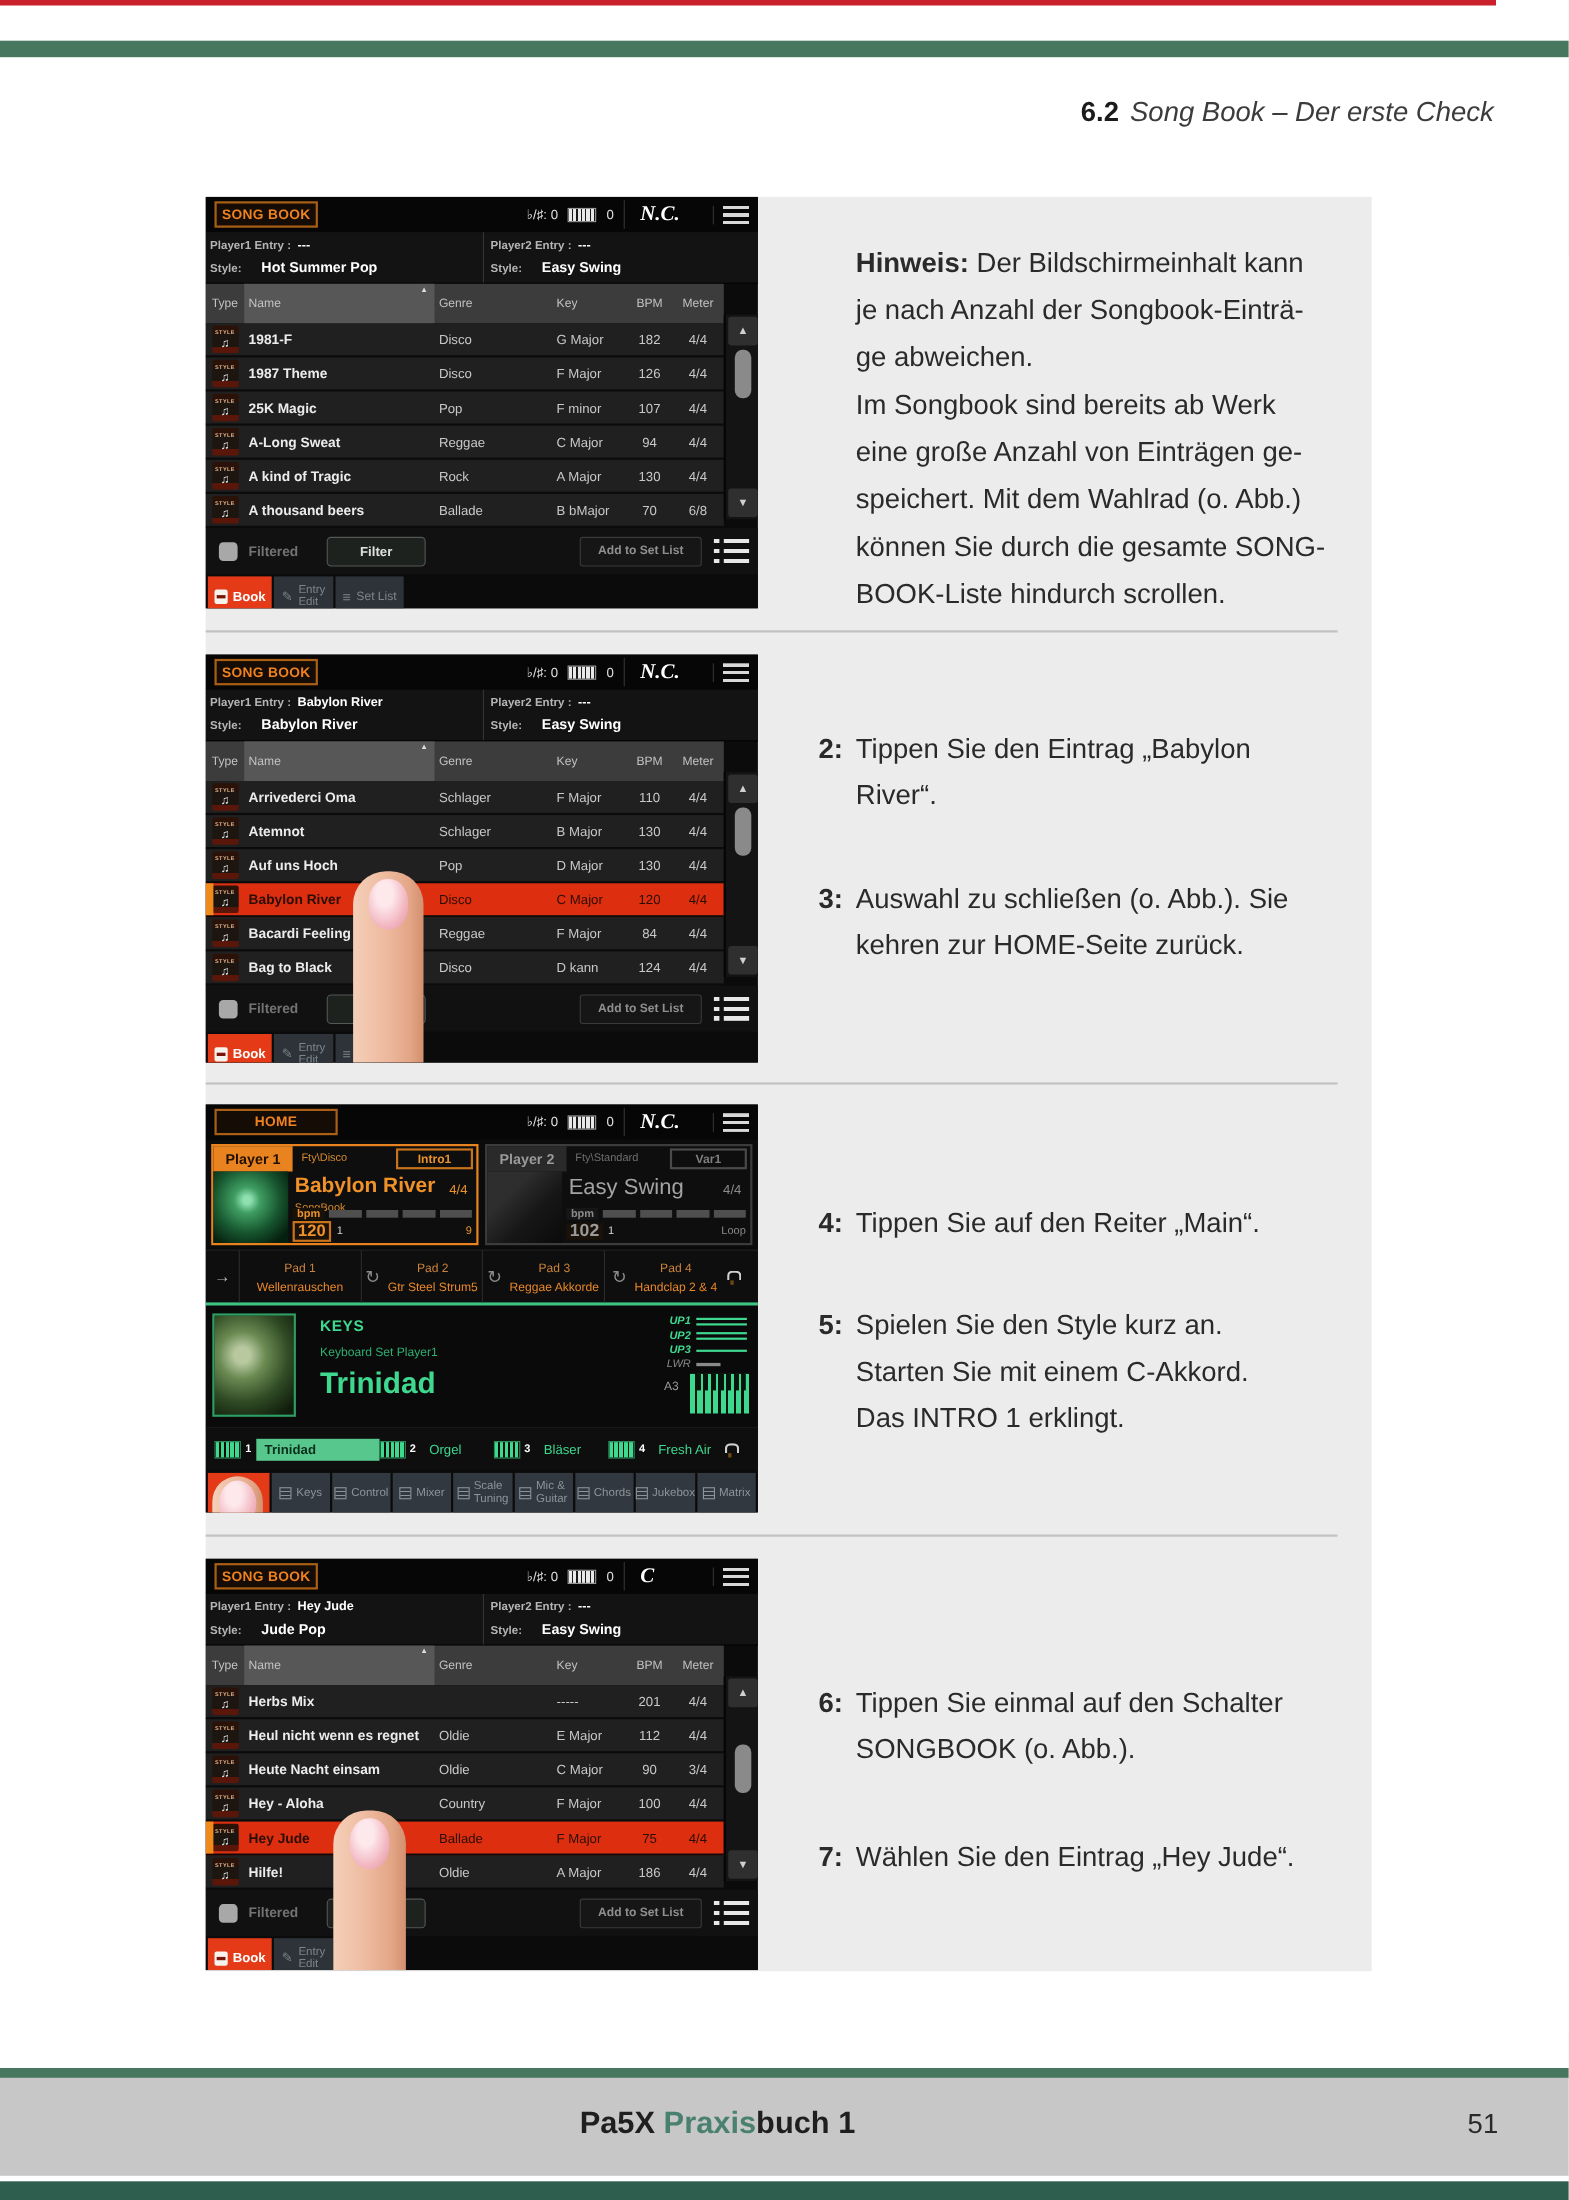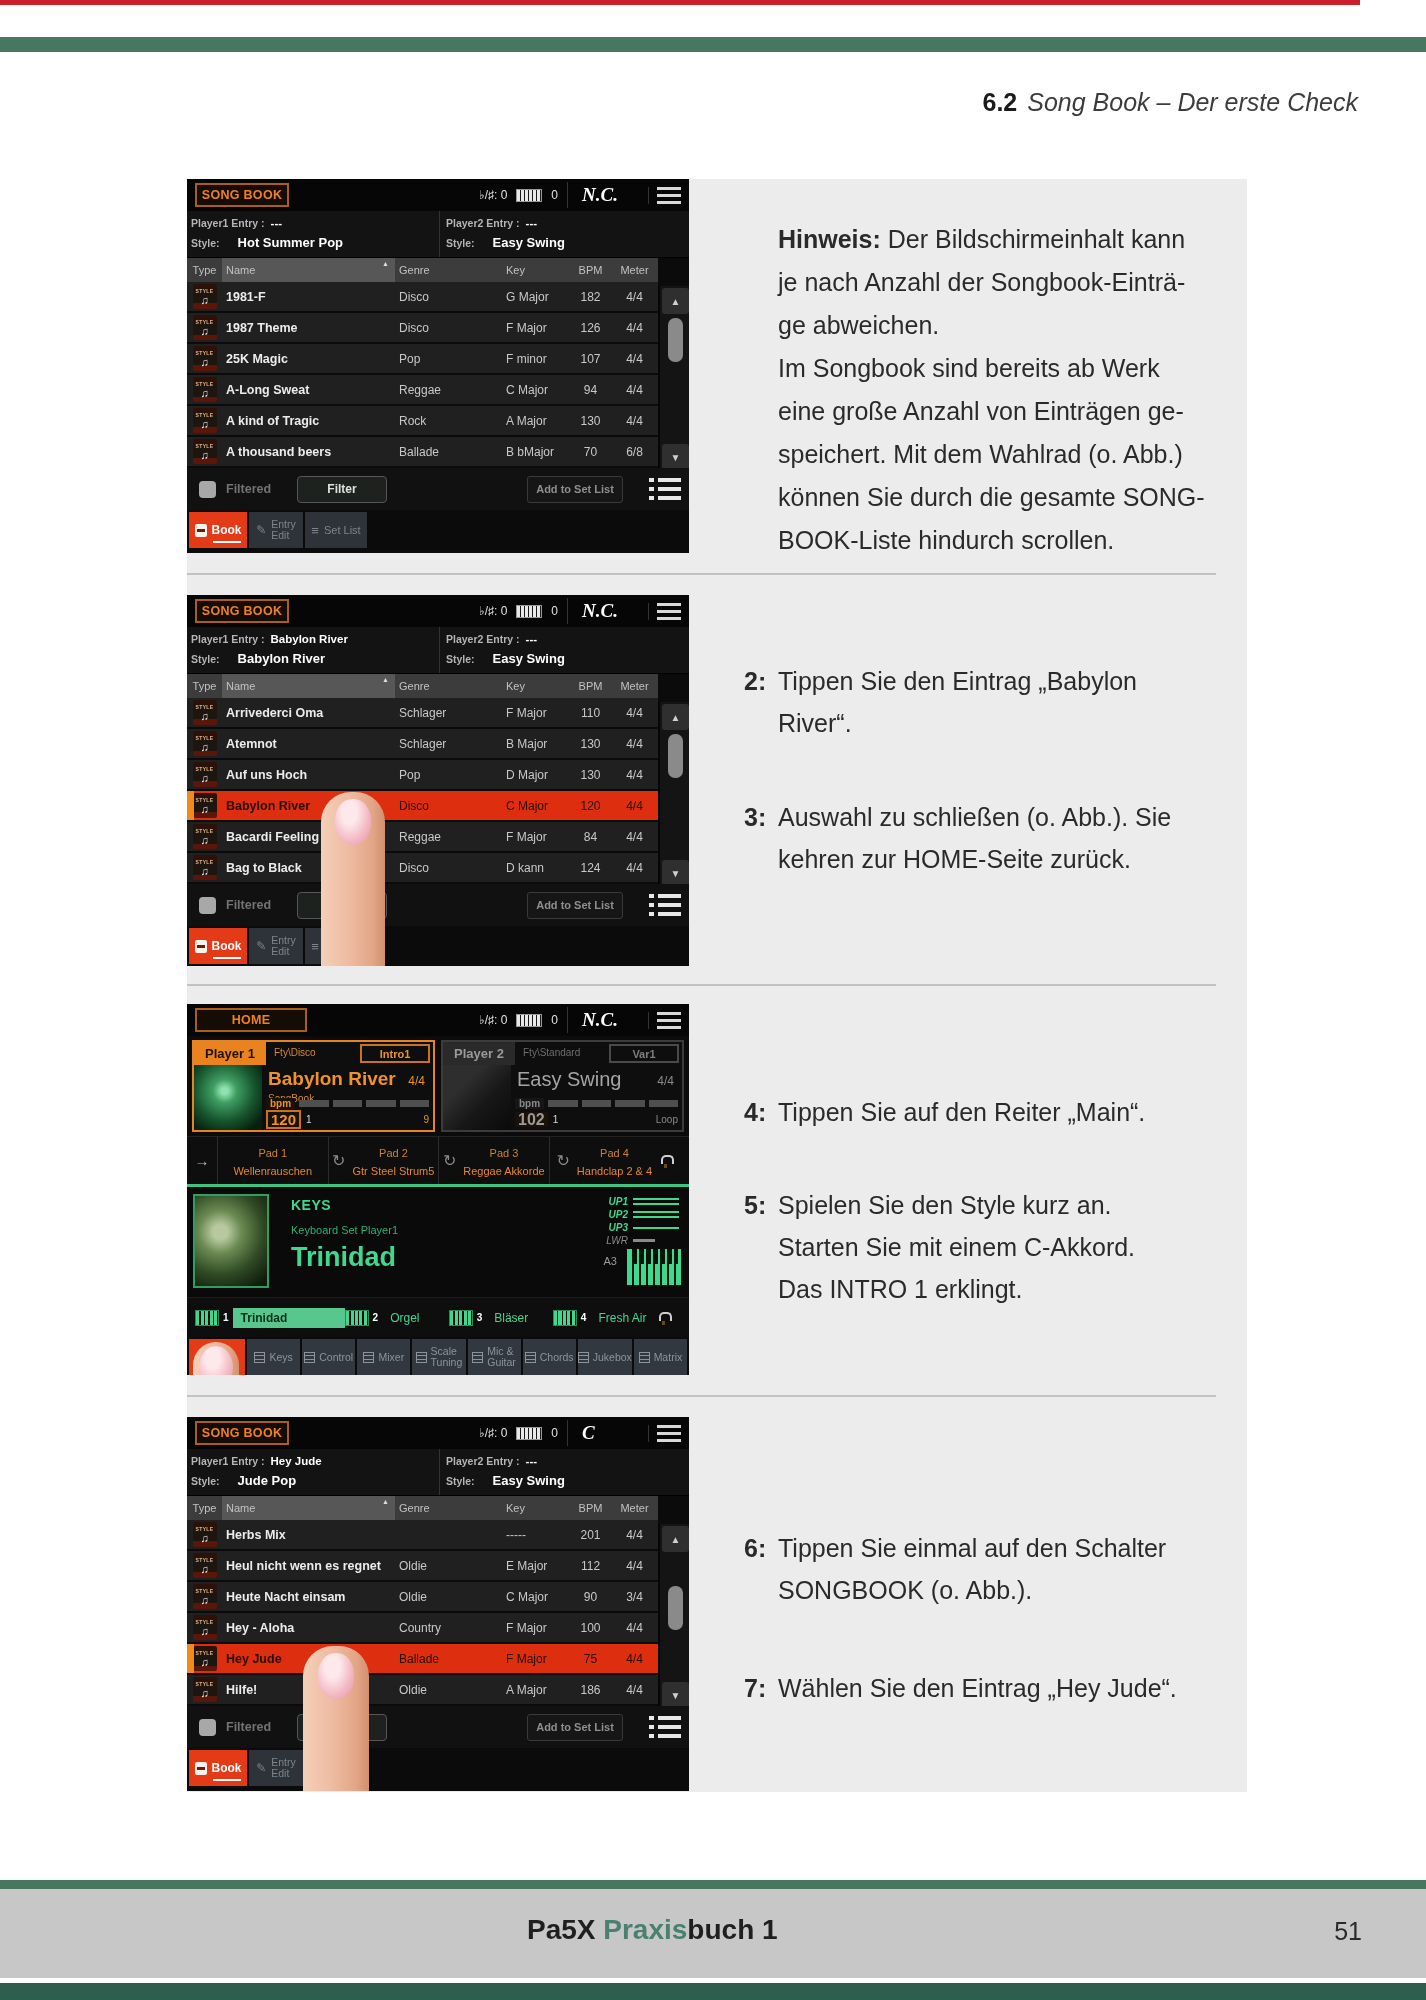--- a/index.html
+++ b/index.html
@@ -55,21 +55,21 @@
 
   
   .sb-player { height:47px; display:flex; background:#131313; border-bottom:1px solid #000; }
   .pp  { position:relative; width:252px; padding:6px 0 0 4px;font-weight:bold; }
   .pp.right { flex:1; border-left:1px solid #333; padding-left:6px; }
   .pp .l1 { color:#b5b5b5; font-size:10.5px; }
   .pp .l1 b { color:#fff; font-size:11.5px; margin-left:6px; }
   .pp .l2 { margin-top:6px; color:#b5b5b5; font-size:10.5px; }
   .pp .l2 b { color:#fff; font-size:13px; margin-left:18px; }
 
-  .sb-head { height:24px; display:flex; align-items:center; background:#3c3c3c; font-size:11px; color:#c2c2c2; width:471px; }
+  .sb-head { height:36px; display:flex; align-items:center; background:#3c3c3c; font-size:11px; color:#c2c2c2; width:471px; }
   .c-type { width:35px; text-align:center; }
   .c-name { width:173px; padding-left:4px; position:relative; height:100%; display:flex; align-items:center; background:#575757; }
   .c-name .sort { position:absolute; right:6px; top:2px; font-size:7px; color:#ddd; }
   .c-genre{ width:107px; padding-left:4px; }
   .c-key  { width:68px; padding-left:4px; }
   .c-bpm  { width:41px; text-align:center; }
   .c-meter{ width:47px; text-align:center; }
 
   .sb-row { height:31px; width:471px; display:flex; align-items:center; background:#202020;
             border-bottom:2px solid #0b0b0b; position:relative; font-size:12px; color:#c8c8c8; }
@@ -94,21 +94,21 @@
              display:flex; align-items:center; justify-content:center; border-radius:3px; }
   .scr-up { top:2px; } .scr-dn { bottom:2px; }
   .scr-thumb { position:absolute; left:8px; top:32px; width:15px; height:44px; background:#8a8a8a; border-radius:7px; }
   #shot4 .scr-thumb { top:62px; }
 
   .sb-ctrl { height:42px; display:flex; align-items:center; background:#111; padding:0 12px; position:relative; }
   .chk { width:17px; height:17px; background:#a8a8a8; border-radius:4px; }
   .chk-lbl { margin-left:10px; font-size:12.5px; color:#737373; font-weight:bold; }
   .btn-filter { position:absolute; left:110px; width:90px; height:27px; background:#1d221f; border:1px solid #565656; border-radius:4px;
                 color:#e0e0e0; font-weight:bold; font-size:12px; display:flex; align-items:center; justify-content:center; }
-  .btn-add { position:absolute; left:340px; width:96px; height:27px; background:#161616; border:1px solid #3a3a3a; border-radius:3px;
+  .btn-add { position:absolute; left:340px; width:111px; height:27px; background:#161616; border:1px solid #3a3a3a; border-radius:3px;
              color:#8f8f8f; font-weight:bold; font-size:11px; display:flex; align-items:center; justify-content:center; white-space:nowrap; }
   .setlist-ico { position:absolute; right:8px; top:8px; width:32px; height:26px; }
   .setlist-ico .sl-sq    { position:absolute; left:0; top:2px; width:5px; height:22px;
                            background:repeating-linear-gradient(180deg,#e8e8e8 0 4px,transparent 4px 9px); }
   .setlist-ico .sl-lines { position:absolute; right:0; top:2px; width:23px; height:22px;
                            background:repeating-linear-gradient(180deg,#e8e8e8 0 4px,transparent 4px 9px); }
 
   .sb-tabs { height:38px; background:#0b0b0b; display:flex; gap:2px; padding:2px 0 0 2px; }
   .tab { height:36px; display:flex; align-items:center; justify-content:center; gap:5px; font-size:12px; color:#7c858c; background:#2d3338; }
   .tab.book { width:58px; background:#e43a18; color:#fff; font-weight:bold; }

